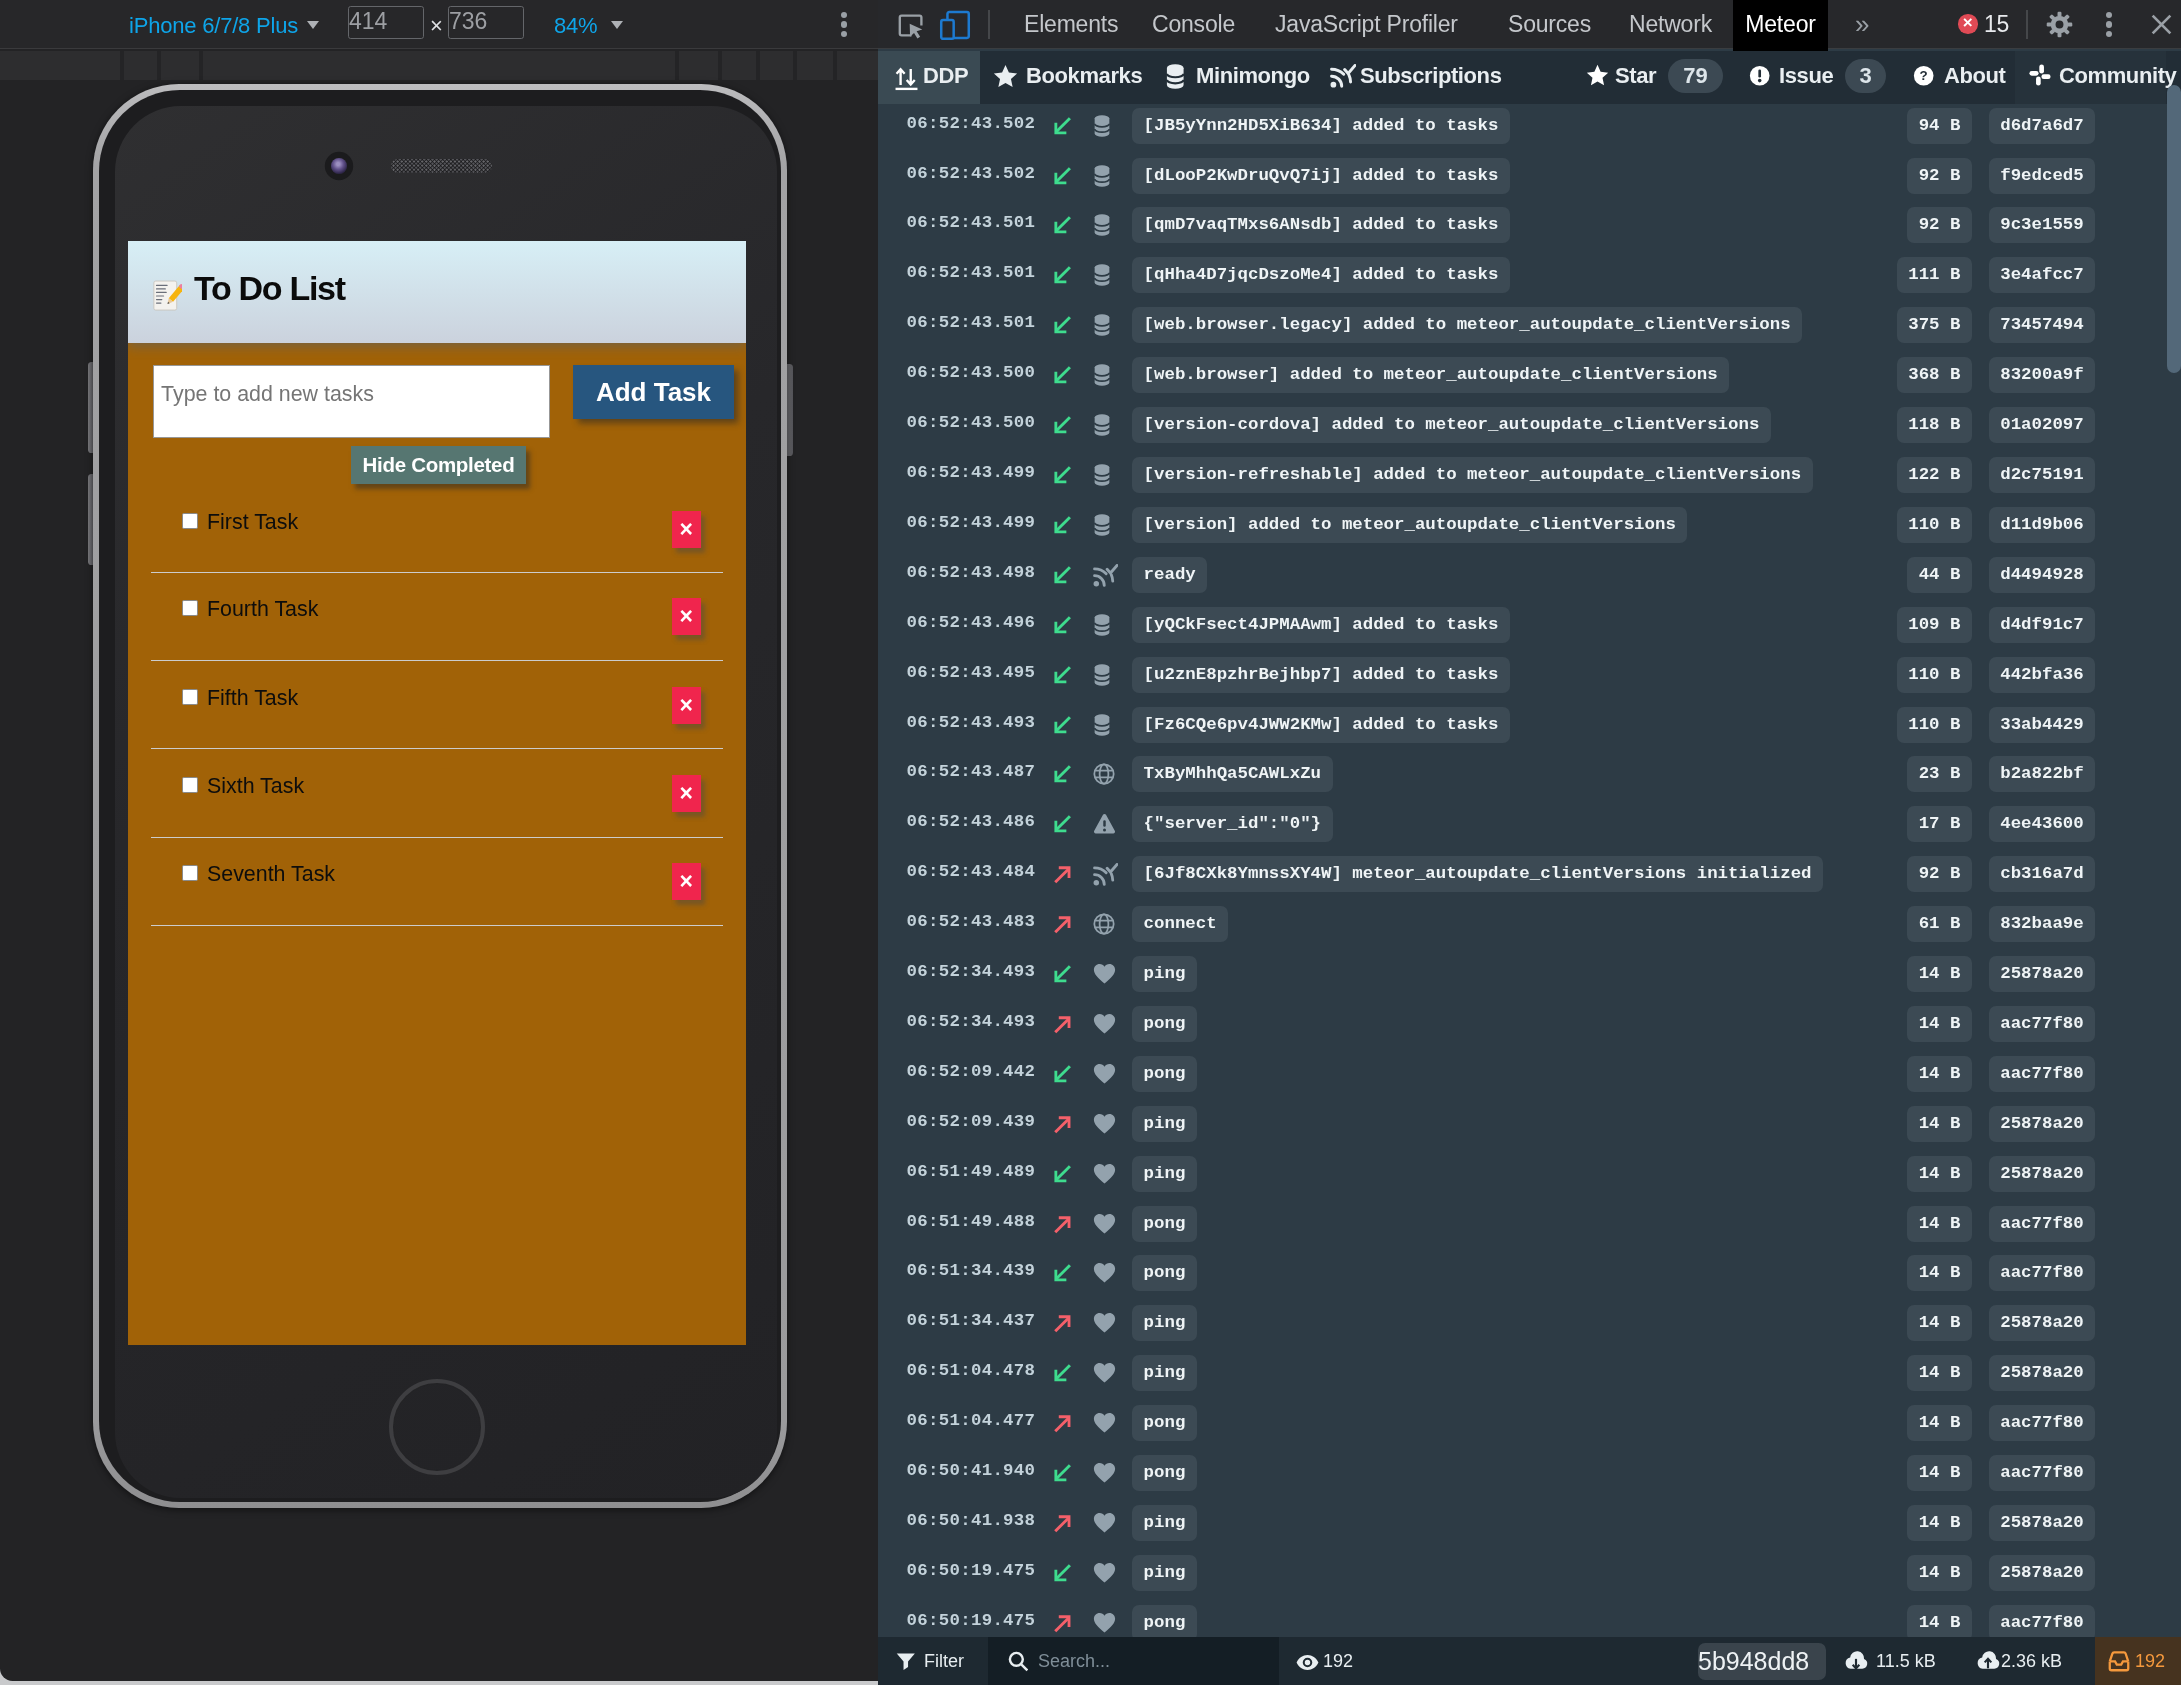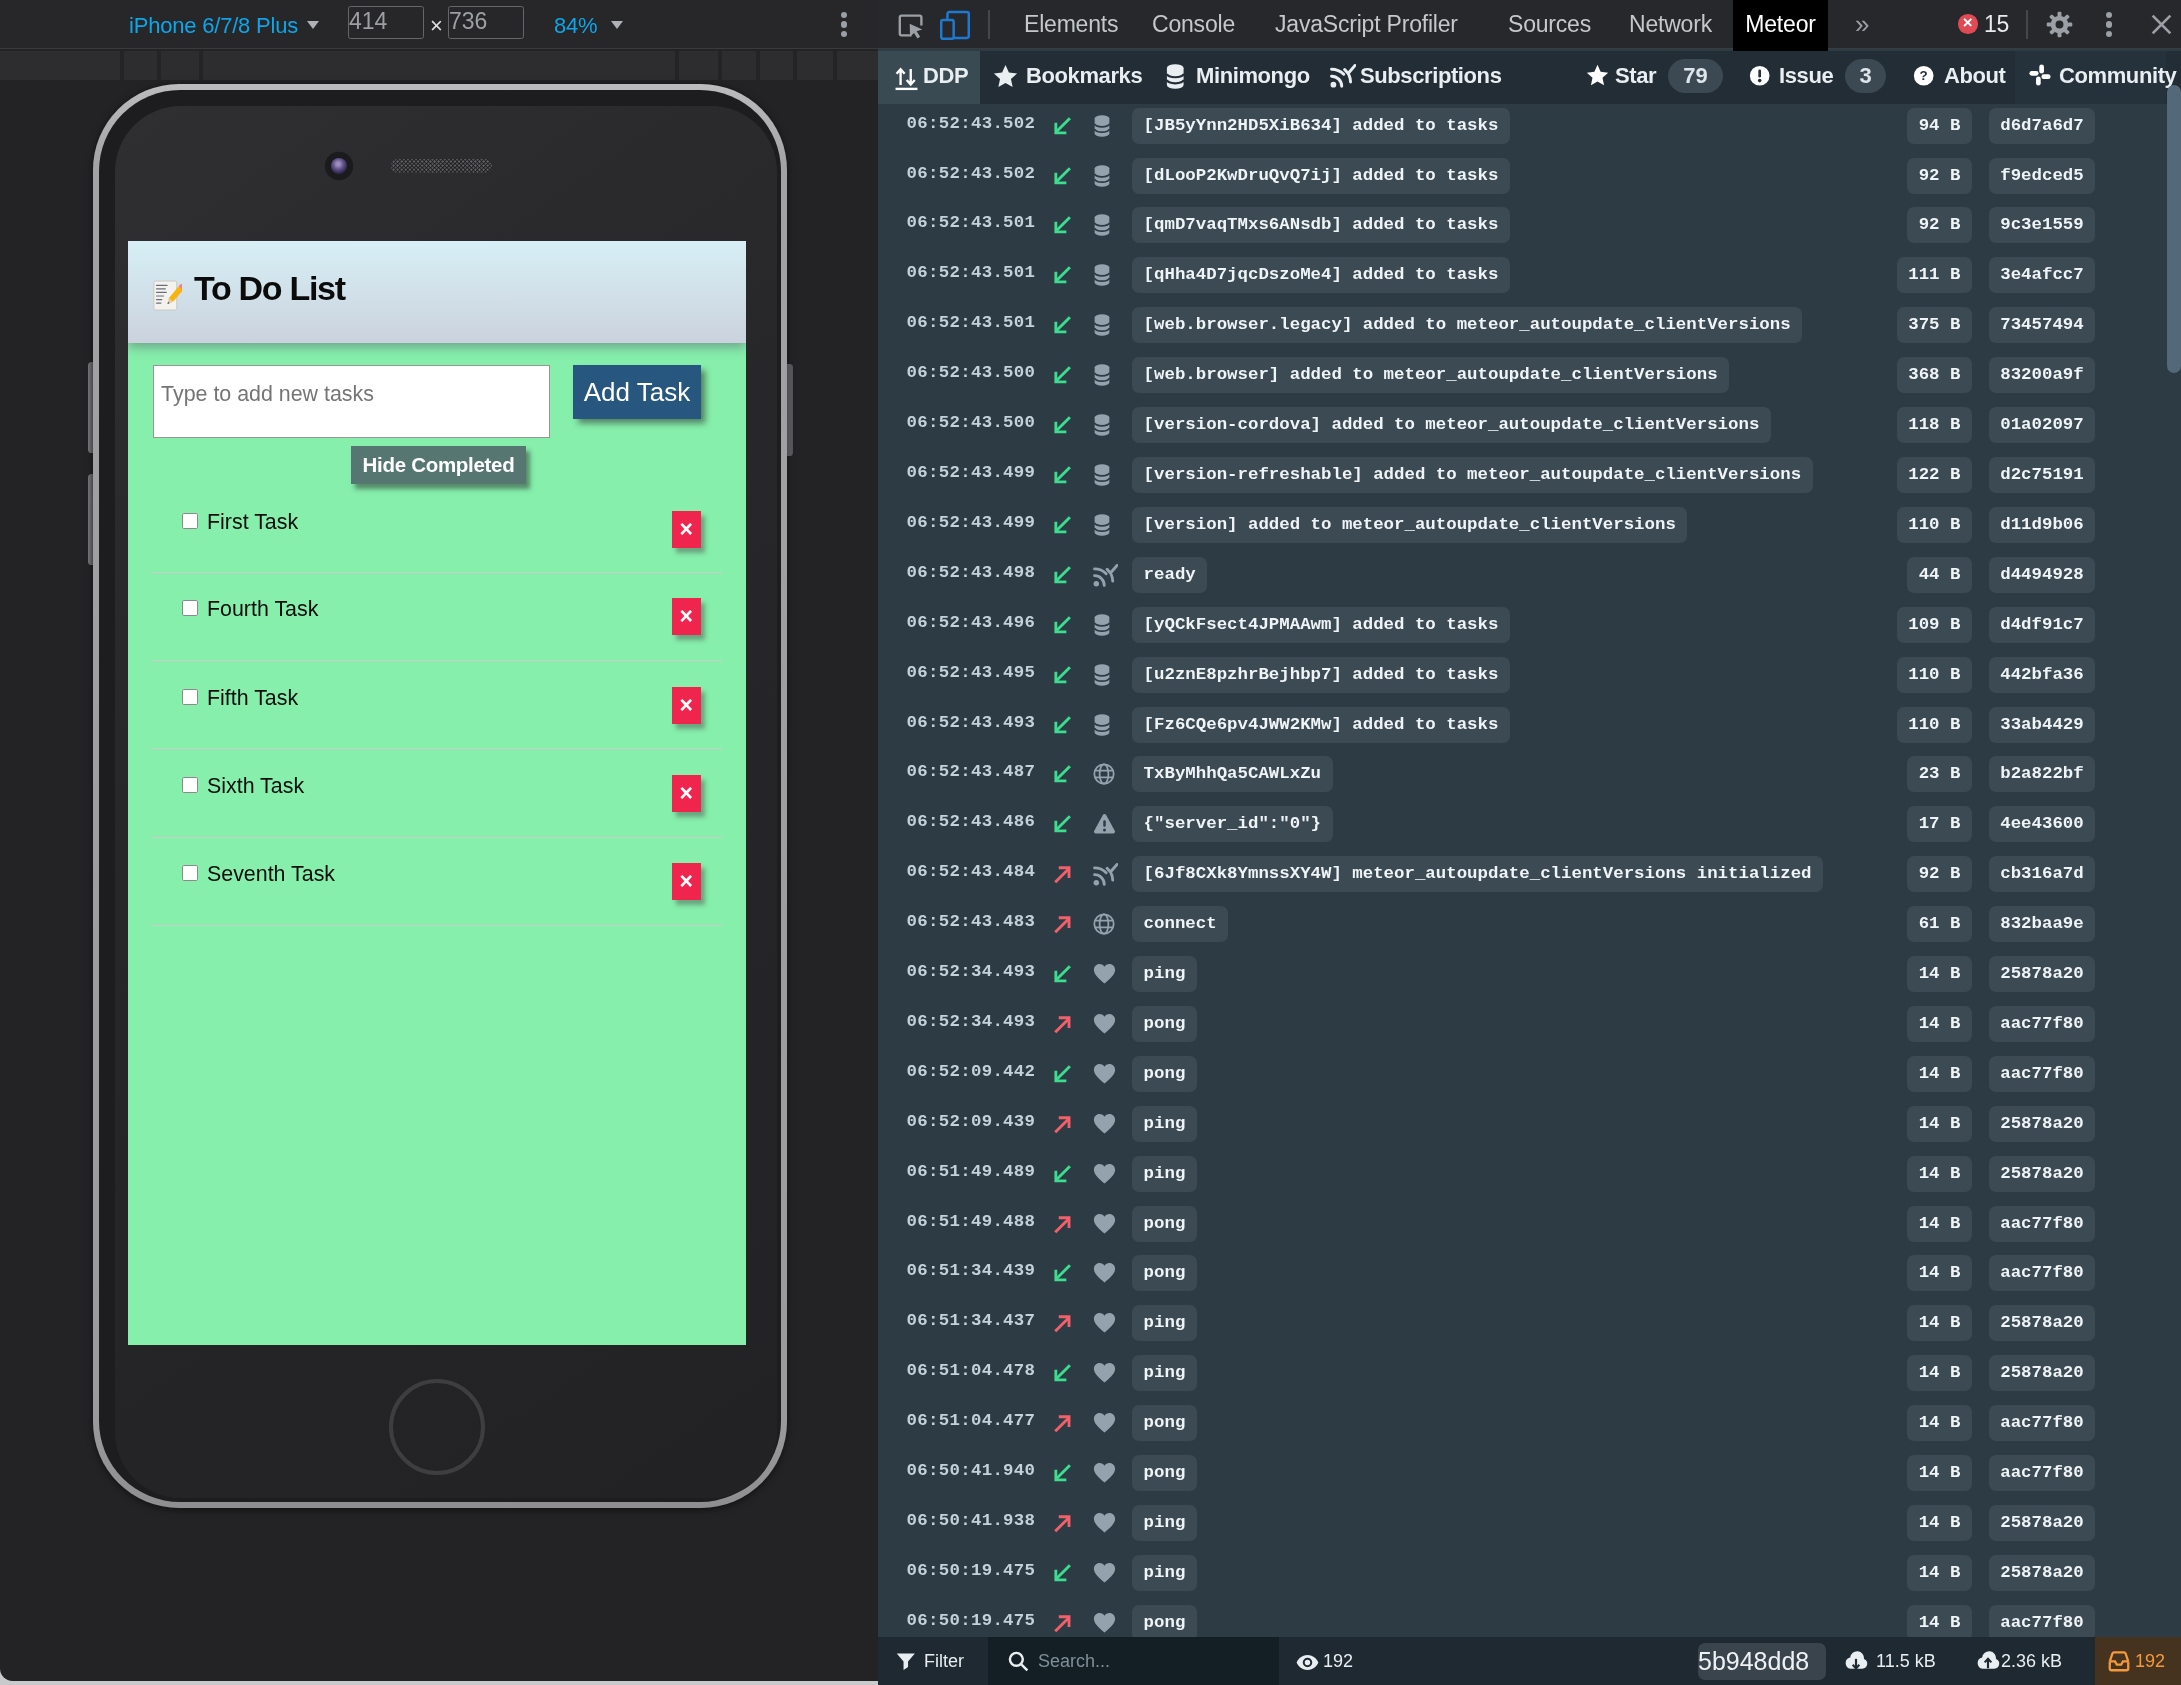--- a/index.html
+++ b/index.html
@@ -19,26 +19,26 @@
 .kebab i{display:block;width:6.2px;height:6.2px;border-radius:50%;background:#9aa0a6;margin:3.6px auto}
 
 
 #phone{position:absolute;left:93px;top:84px;width:694px;height:1424px;border-radius:86px;background:linear-gradient(180deg,#bcbcbe,#a2a2a4 6%,#9a9a9c 94%,#8e8e90);box-shadow:0 1.8px 7.1px rgba(0,0,0,.5)}
 #phonebody{position:absolute;left:6.2px;top:6.2px;width:682px;height:1412px;border-radius:81px;background:#1d1d1f}
 #bezel{position:absolute;left:16px;top:16px;width:662px;height:1392px;border-radius:66px;background:linear-gradient(145deg,#2f2f31,#27272a 40%,#222225);}
 .sidebtn{position:absolute;background:linear-gradient(90deg,#77777b,#55555a);border-radius:3.6px}
 #cam{position:absolute;left:331px;top:158px;width:16px;height:16px;border-radius:50%;background:radial-gradient(circle at 45% 38%,#9c8fc0 0 12%,#61518a 40%,#2c2447 72%,#171322 100%);box-shadow:0 0 0 6.2px #1b1b1d}
 #speaker{position:absolute;left:391px;top:159px;width:101px;height:14.3px;border-radius:7.1px;background-color:#1c1c1e;background-image:radial-gradient(circle,#66666a 1px,transparent 1.2px),radial-gradient(circle,#55555a 1px,transparent 1.2px);background-size:4.1px 4.1px,4.1px 4.1px;background-position:0.5px 0.5px,2.6px 2.6px}
 #homebtn{position:absolute;left:389px;top:1379px;width:96px;height:96px;border-radius:50%;border:4.5px solid #3e3e41;background:transparent;box-shadow:inset 0 0 0 0.9px #242426}
-#screen{position:absolute;left:128px;top:241px;width:618px;height:1104px;background:#86efac;overflow:hidden}
+#screen{position:absolute;left:128px;top:241px;width:618px;height:1104px;background:#a16207;overflow:hidden}
 
 
 #apphead{position:absolute;left:0;top:0;width:618px;height:102px;background:linear-gradient(180deg,#d7eff6,#cbd2dd);box-shadow:0 4.5px 10.7px rgba(90,100,110,.55)}
 #appinput{position:absolute;left:25px;top:124px;width:397px;height:73px;border:1.8px solid #979797;background:#fff;color:#757575;font-size:21.4px;padding-left:7.1px;line-height:57px}
-#addtask{position:absolute;left:445px;top:124px;width:128px;height:54px;background:#27567f;color:#fff;font-size:26px;font-weight:normal;text-align:center;line-height:54px;box-shadow:4.5px 5.3px 6.2px rgba(40,40,40,.55)}
+#addtask{position:absolute;left:445px;top:124px;width:161px;height:54px;background:#27567f;color:#fff;font-size:26px;font-weight:bold;text-align:center;line-height:54px;box-shadow:4.5px 5.3px 6.2px rgba(40,40,40,.55)}
 #hidec{position:absolute;left:223px;top:205px;width:175px;height:38px;background:#567671;color:#fff;font-size:20.5px;font-weight:bold;text-align:center;line-height:38px;letter-spacing:-0.3px;box-shadow:3.6px 4.5px 4.5px rgba(40,40,40,.5)}
 .task{position:absolute;left:0;width:618px;height:0}
 .task .cb{position:absolute;left:54px;top:-9px;width:16px;height:16px;border:1.8px solid #8a8a8a;border-radius:1.8px;background:#fff}
 .task .tl{position:absolute;left:79px;top:-12.5px;font-size:21.4px;color:#0d0d0d}
 .task .del{position:absolute;left:544px;top:-10.7px;width:28.5px;height:37px;background:#f0254d;color:#fff;font-size:23px;font-weight:bold;text-align:center;line-height:37px;box-shadow:3.6px 4.5px 4.5px rgba(70,70,70,.45)}
 .sep{position:absolute;left:23px;width:572px;height:0.9px;background:#ccc}
 
 
 #right{position:absolute;left:878px;top:0;width:1304px;height:1686px;background:#2d3b45}
 #dtbar{position:absolute;left:0;top:0;width:1304px;height:49px;background:#27282b;border-bottom:1.8px solid #3a3d40}

